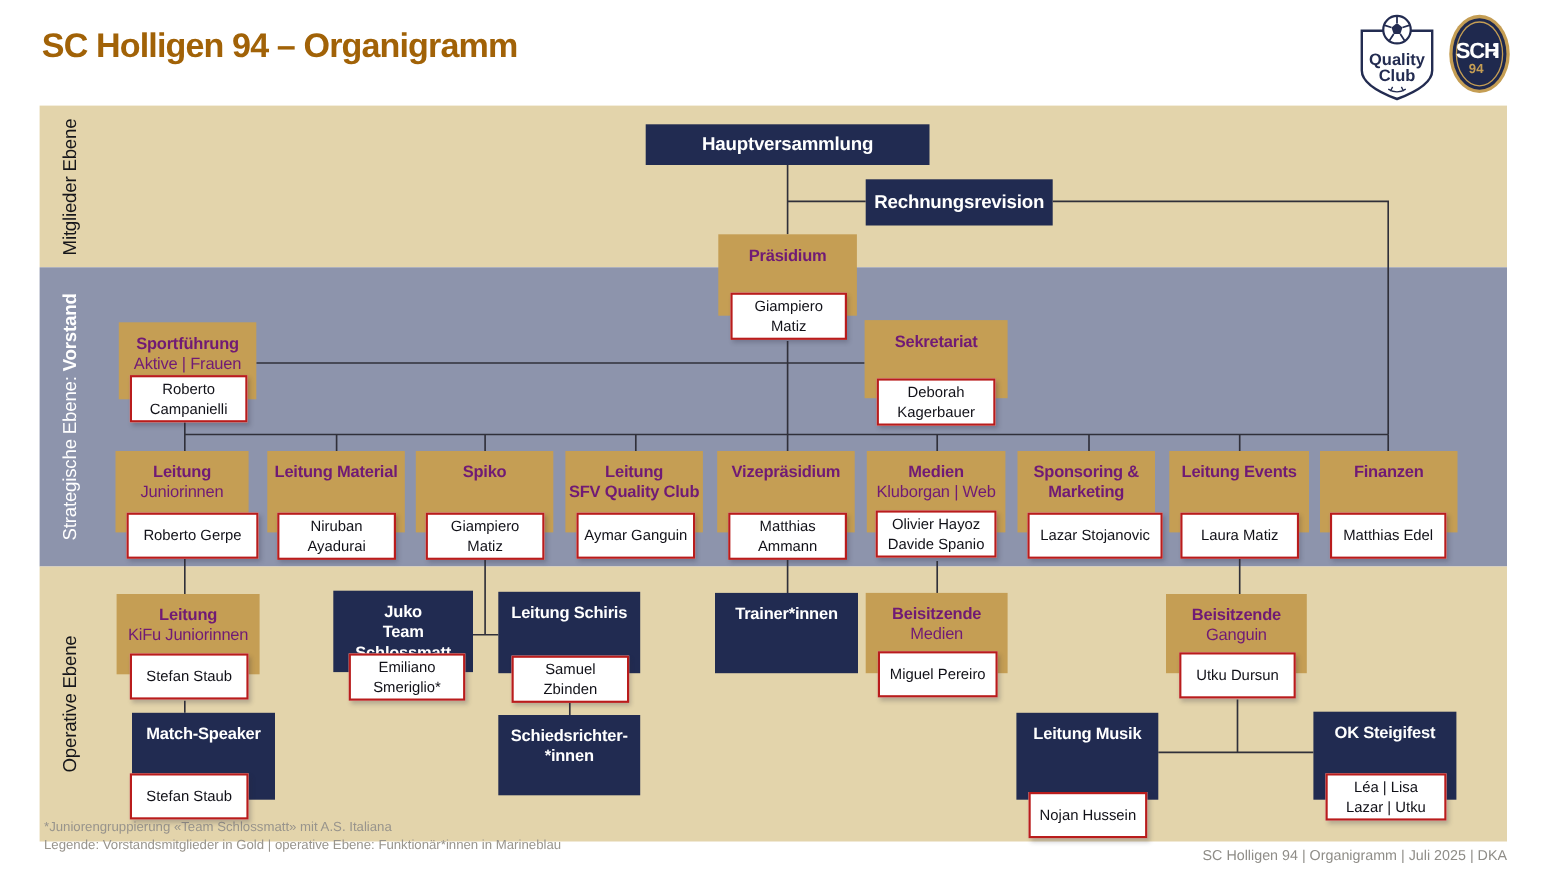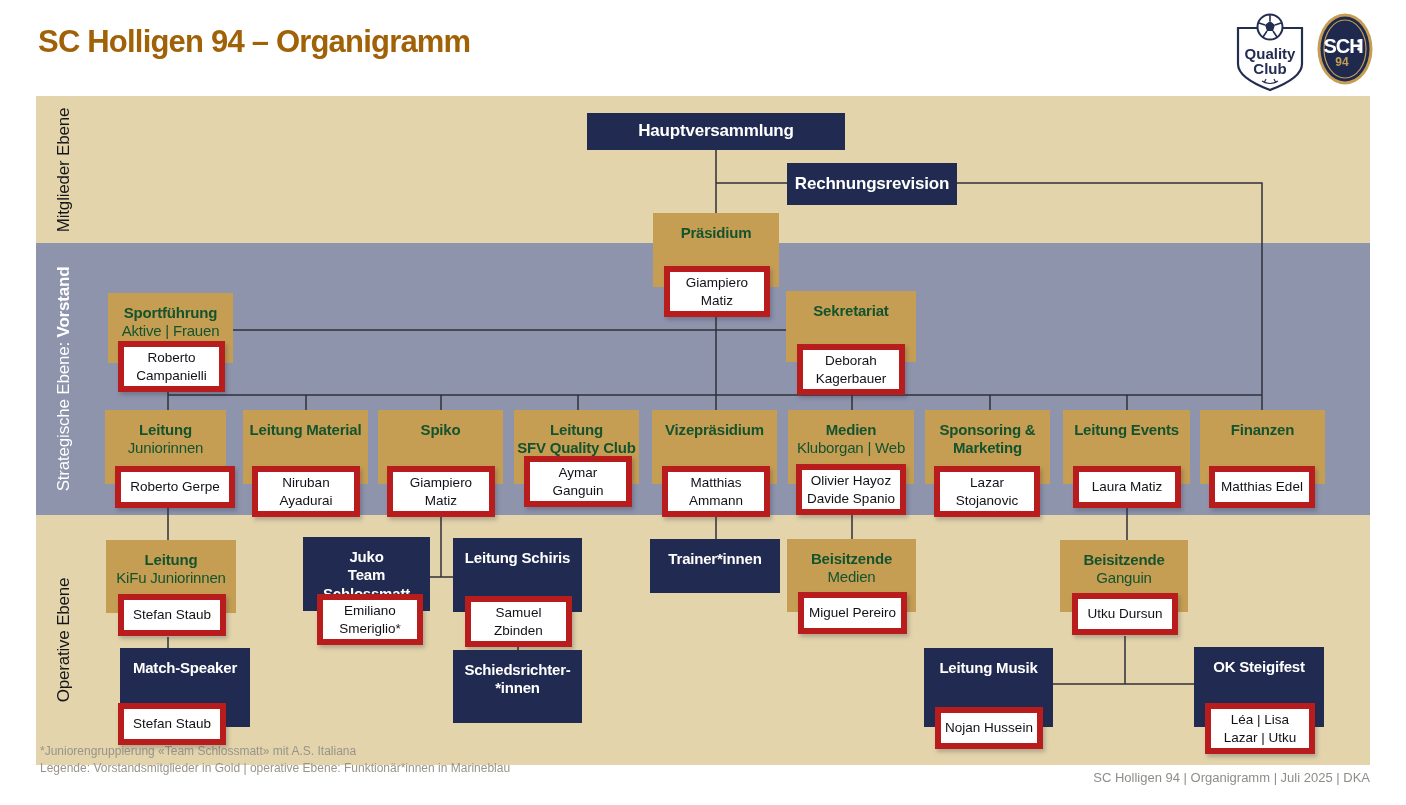--- a/index.html
+++ b/index.html
@@ -20,29 +20,29 @@
     justify-content:center;z-index:4;pointer-events:none;}
   .band-label{display:inline-block;transform:rotate(-90deg);white-space:nowrap;font-size:17px;
     letter-spacing:-0.2px;}
   .band-label.dark{color:#16161a;}
   .band-label.lightTxt{color:#ffffff;}
 
   svg.wires{position:absolute;left:0;top:0;z-index:1;}
 
   .node{position:absolute;z-index:2;display:flex;flex-direction:column;align-items:center;
     padding-top:11px;box-sizing:border-box;text-align:center;line-height:1.22;}
-  .node.gold{background:#c59e54;color:#14532d;}
+  .node.gold{background:#c59e54;color:#701a75;}
   .node.navy{background:#212b51;color:#ffffff;}
   .nt{font-weight:bold;font-size:15px;white-space:pre-line;letter-spacing:-0.2px;}
   .ns{font-size:15px;white-space:pre-line;letter-spacing:-0.2px;}
   .ns:empty{display:none;}
   .node.big{justify-content:center;padding-top:0;}
   .node.big .nt{font-size:17px;}
 
-  .plate{position:absolute;z-index:3;background:#ffffff;border:6px solid #b91c1c;
+  .plate{position:absolute;z-index:3;background:#ffffff;border:2px solid #b91c1c;
     box-sizing:border-box;display:flex;align-items:center;justify-content:center;
     text-align:center;font-size:13.5px;color:#111118;white-space:pre-line;line-height:1.3;
     min-height:42px;padding:2px 3px;box-shadow:2px 3px 4px rgba(40,40,60,0.25);}
 
   
   .footer-note{position:absolute;left:40px;top:743px;font-size:12px;color:#98948c;line-height:1.45;}
   .footer-credit{position:absolute;right:36px;top:770px;font-size:13px;color:#8f8d88;}
 </style>
 </head>
 <body>
@@ -137,39 +137,39 @@
 
     <div class="node gold" style="left:342px;top:314px;width:125px;height:74px">
       <div class="nt">Spiko</div>
     </div>
     <div class="plate" style="left:351px;top:370px;width:108px">Giampiero Matiz</div>
 
     <div class="node gold" style="left:478px;top:314px;width:125px;height:74px">
       <div class="nt">Leitung
 SFV Quality Club</div>
     </div>
-    <div class="plate" style="left:488px;top:360px;width:108px">Aymar Ganguin</div>
+    <div class="plate" style="left:488px;top:370px;width:108px">Aymar Ganguin</div>
 
     <div class="node gold" style="left:616px;top:314px;width:125px;height:74px">
       <div class="nt">Vizepräsidium</div>
     </div>
     <div class="plate" style="left:626px;top:370px;width:108px">Matthias Ammann</div>
 
     <div class="node gold" style="left:752px;top:314px;width:126px;height:74px">
       <div class="nt">Medien</div>
       <div class="ns">Kluborgan | Web</div>
     </div>
     <div class="plate" style="left:760px;top:368px;width:110px">Olivier Hayoz
 Davide Spanio</div>
 
     <div class="node gold" style="left:889px;top:314px;width:125px;height:74px">
       <div class="nt">Sponsoring &amp;
 Marketing</div>
     </div>
-    <div class="plate" style="left:898px;top:370px;width:106px">Lazar Stojanovic</div>
+    <div class="plate" style="left:898px;top:370px;width:123px">Lazar Stojanovic</div>
 
     <div class="node gold" style="left:1027px;top:314px;width:127px;height:74px">
       <div class="nt">Leitung Events</div>
     </div>
     <div class="plate" style="left:1037px;top:370px;width:108px">Laura Matiz</div>
 
     <div class="node gold" style="left:1164px;top:314px;width:125px;height:74px">
       <div class="nt">Finanzen</div>
     </div>
     <div class="plate" style="left:1173px;top:370px;width:106px">Matthias Edel</div>
@@ -195,40 +195,40 @@
     <div class="node navy" style="left:417px;top:442px;width:129px;height:74px">
       <div class="nt">Leitung Schiris</div>
     </div>
     <div class="plate" style="left:429px;top:500px;width:107px">Samuel Zbinden</div>
 
     <div class="node navy" style="left:417px;top:554px;width:129px;height:73px">
       <div class="nt">Schiedsrichter-
 *innen</div>
     </div>
 
-    <div class="node navy" style="left:614px;top:443px;width:130px;height:54px">
+    <div class="node navy" style="left:614px;top:443px;width:130px;height:73px">
       <div class="nt">Trainer*innen</div>
     </div>
 
     <div class="node gold" style="left:751px;top:443px;width:129px;height:73px">
       <div class="nt">Beisitzende</div>
       <div class="ns">Medien</div>
     </div>
     <div class="plate" style="left:762px;top:496px;width:109px">Miguel Pereiro</div>
 
     <div class="node gold" style="left:1024px;top:444px;width:128px;height:72px">
       <div class="nt">Beisitzende</div>
       <div class="ns">Ganguin</div>
     </div>
     <div class="plate" style="left:1036px;top:497px;width:106px">Utku Dursun</div>
 
     <div class="node navy" style="left:888px;top:552px;width:129px;height:79px">
       <div class="nt">Leitung Musik</div>
     </div>
-    <div class="plate" style="left:899px;top:611px;width:108px">Nojan Hussein</div>
+    <div class="plate" style="left:899px;top:624px;width:108px">Nojan Hussein</div>
 
     <div class="node navy" style="left:1158px;top:551px;width:130px;height:80px">
       <div class="nt">OK Steigifest</div>
     </div>
     <div class="plate" style="left:1169px;top:607px;width:110px">Léa | Lisa
 Lazar | Utku</div>
 
   </div>
 
   <div class="footer-note">

